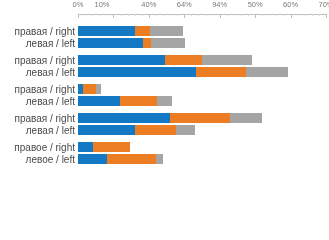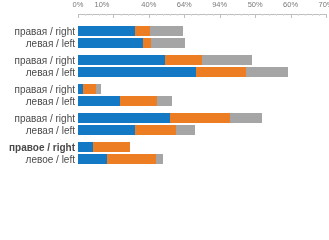--- a/index.html
+++ b/index.html
@@ -180,17 +180,17 @@
     </div>
   <div id="catlabels">
       <div class="cat-label" style="top: 26.5px; right: 254px;">правая / right</div>
       <div class="cat-label" style="top: 38.5px; right: 254px;">левая / left</div>
       <div class="cat-label" style="top: 55.5px; right: 254px;">правая / right</div>
       <div class="cat-label" style="top: 67.5px; right: 254px;">левая / left</div>
       <div class="cat-label" style="top: 84.5px; right: 254px;">правая / right</div>
       <div class="cat-label" style="top: 96.5px; right: 254px;">левая / left</div>
       <div class="cat-label" style="top: 113.5px; right: 254px;">правая / right</div>
       <div class="cat-label" style="top: 125.5px; right: 254px;">левая / left</div>
-      <div class="cat-label" style="top: 142.5px; right: 254px; font-weight: bold;">правое / right</div>
+      <div class="cat-label" style="top: 142.5px; right: 254px;">правое / right</div>
       <div class="cat-label" style="top: 154.5px; right: 254px;">левое / left</div>
     </div>
 
 </div>
 
 </body></html>

